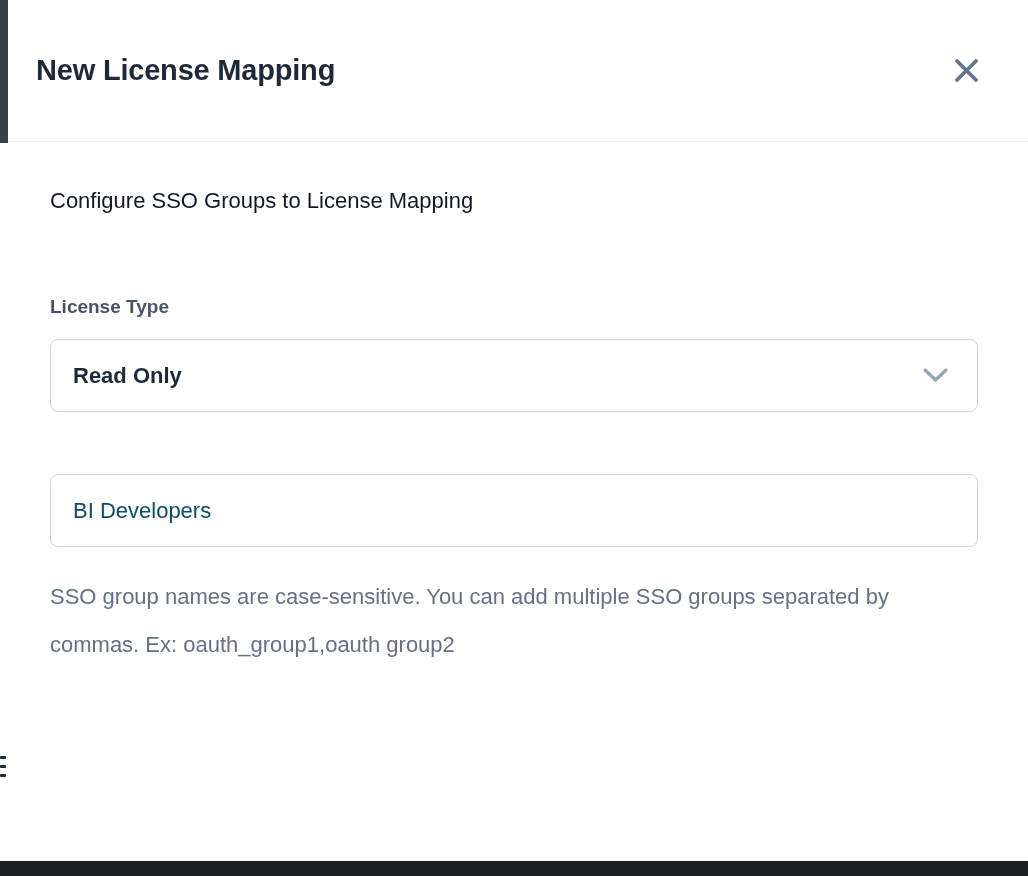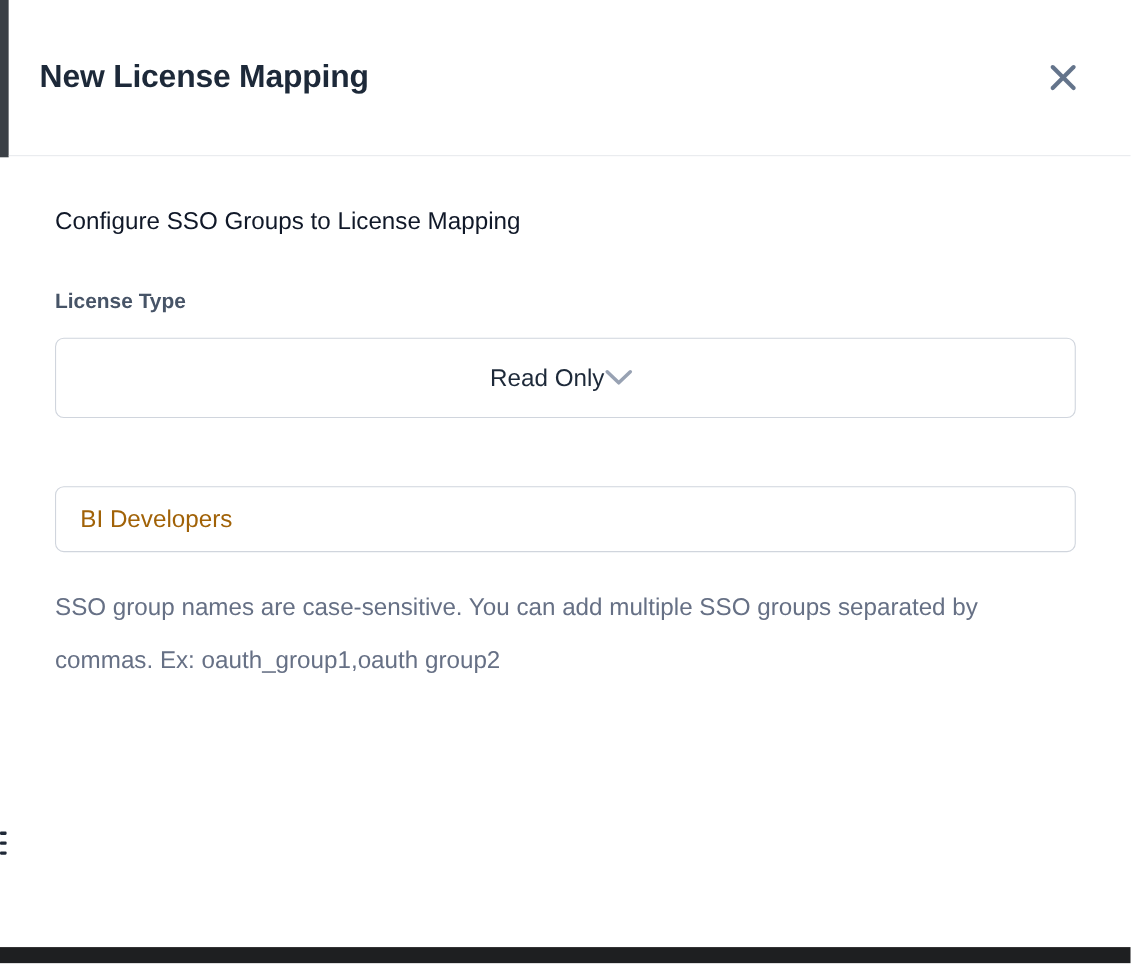--- a/index.html
+++ b/index.html
@@ -56,56 +56,57 @@
     text-align: right;
   }
   .close-btn {
     background: none; border: none; padding: 6px;
     cursor: pointer; line-height: 0;
   }
   .modal-body {
     padding: 46px 50px 0 42px;
   }
   .description {
-    margin: 0 0 50px 0;
+    margin: 0 0 82px 0;
     font-size: 22px;
     color: #101828;
   }
   .field-label {
     display: block;
     font-size: 19px;
     font-weight: 700;
     color: #475467;
     margin-bottom: 21px;
   }
   .select-box {
     width: 100%;
     height: 73px;
     border: 1px solid #d0d5dd;
     border-radius: 8px;
     background: #ffffff;
-    display: flex; align-items: center; justify-content: center;
+    display: flex; align-items: center; justify-content: space-between;
     padding: 0 28px 0 22px;
     cursor: pointer;
     margin-bottom: 62px;
+    font-weight: bold;
   }
   .select-value {
     font-size: 22px;
     color: #1d2939;
   }
   .text-input {
     width: 100%;
-    height: 60px;
+    height: 73px;
     border: 1px solid #d0d5dd;
     border-radius: 8px;
     background: #ffffff;
     padding: 4px 22px;
     font-family: "Liberation Sans", "DejaVu Sans", sans-serif;
     font-size: 22px;
-    color: #a16207;
+    color: #0c4a6e;
     outline: none;
   }
   .help-text {
     margin: 26px 0 0 0;
     max-width: 845px;
     font-size: 22px;
     line-height: 48px;
     color: #667085;
   }
 </style>

